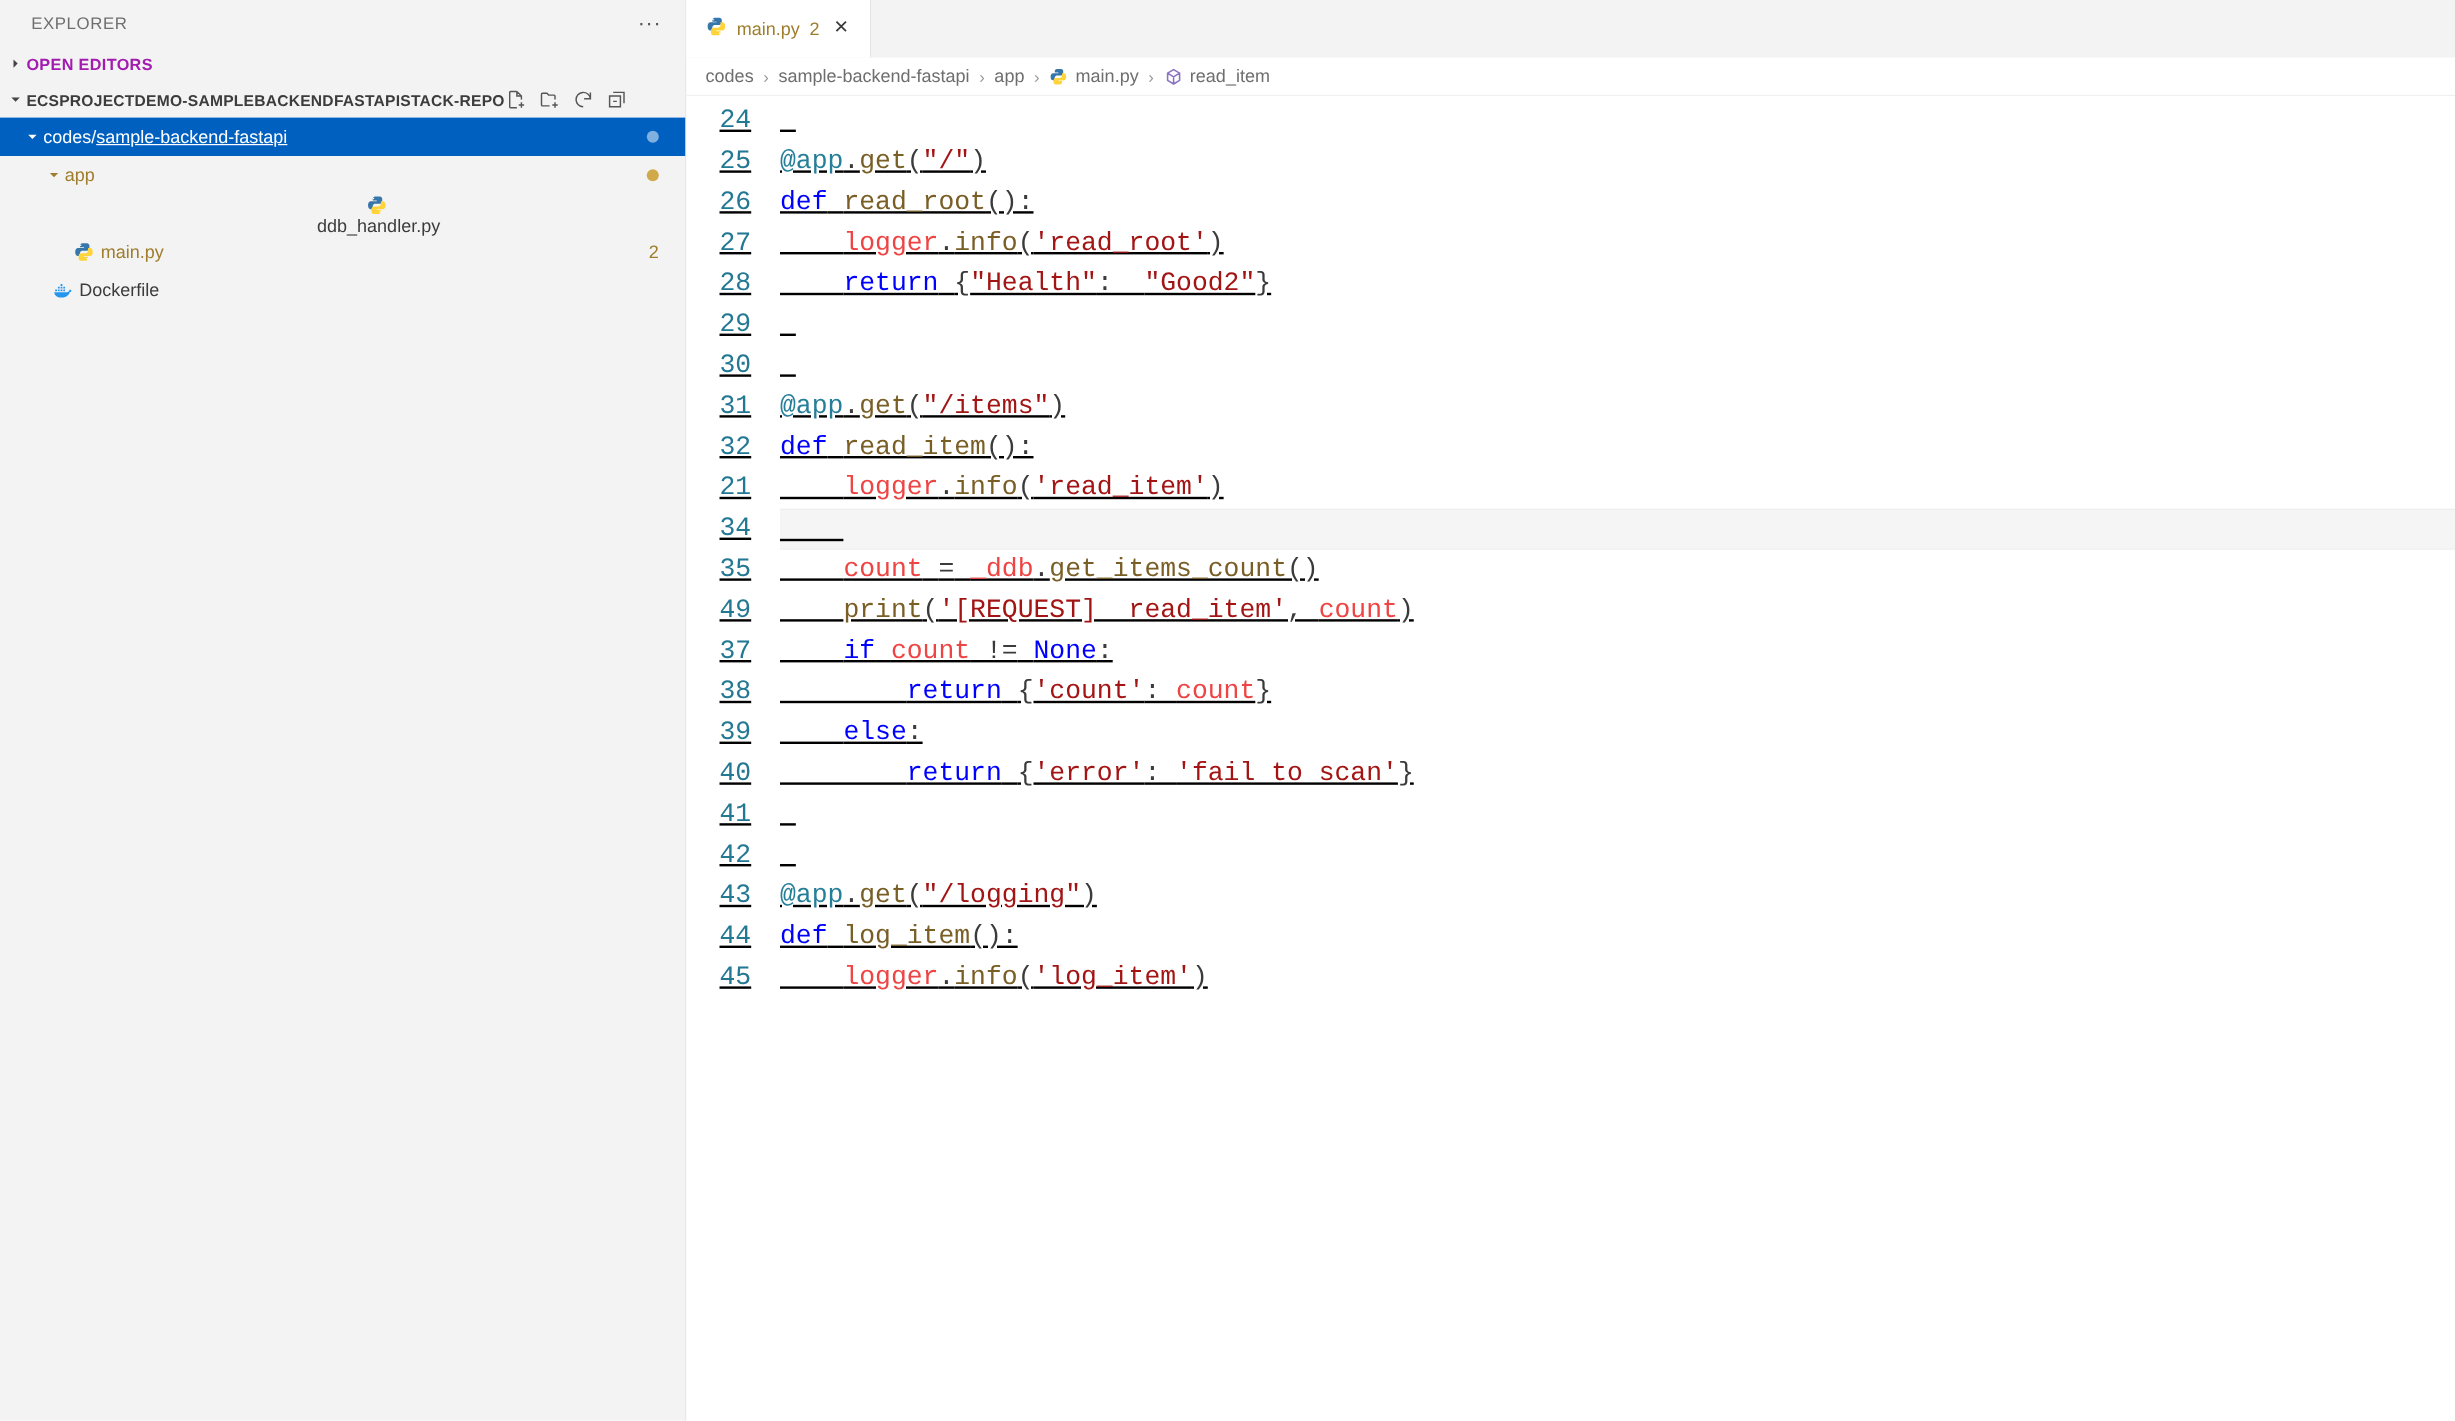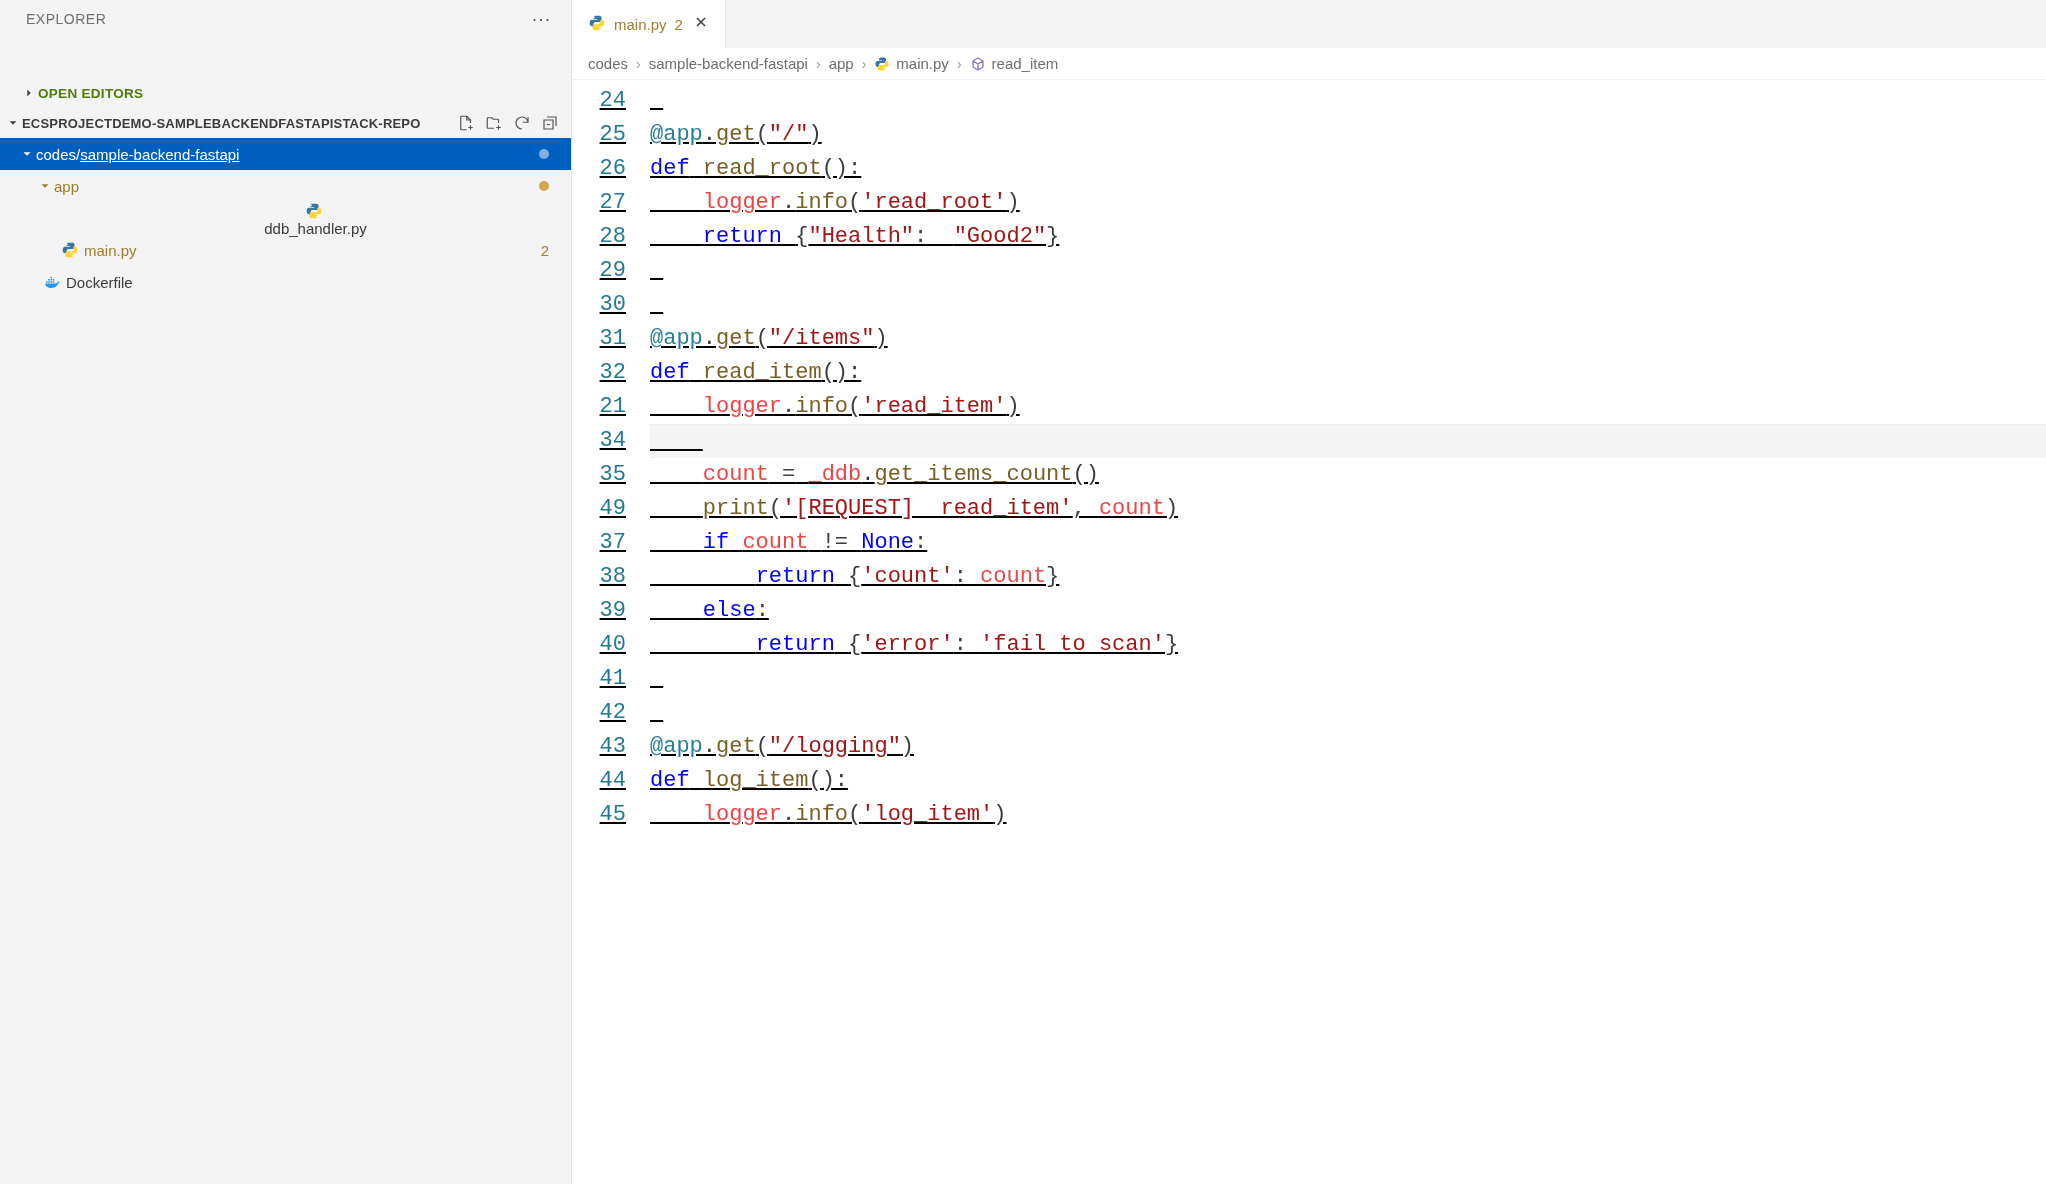--- a/index.html
+++ b/index.html
@@ -34,39 +34,38 @@
     }
     .explorer-more {
       color: #555;
       font-size: 18px;
       cursor: pointer;
       padding: 0 8px;
     }
     .open-editors {
       display: flex;
       align-items: center;
-      padding: 6px 8px 6px 20px;
+      padding: 6px 8px 6px 4px;
       height: 30px;
-      color: #4d7c0f;
+      color: #a21caf;
       font-weight: 700;
       font-size: 13.5px;
       letter-spacing: 0.3px;
-      margin-top: 40px;
     }
     .chevron {
       display: inline-flex;
       width: 18px;
       justify-content: center;
       font-size: 16px;
       color: #444;
     }
     .workspace-header {
       display: flex;
       align-items: center;
-      justify-content: space-between;
+      justify-content: flex-start;
       padding: 3px 8px 3px 4px;
       height: 30px;
       color: #3c3c3c;
       font-weight: 700;
       font-size: 13px;
       letter-spacing: 0.2px;
     }
     .workspace-header .title {
       display: flex;
       align-items: center;

